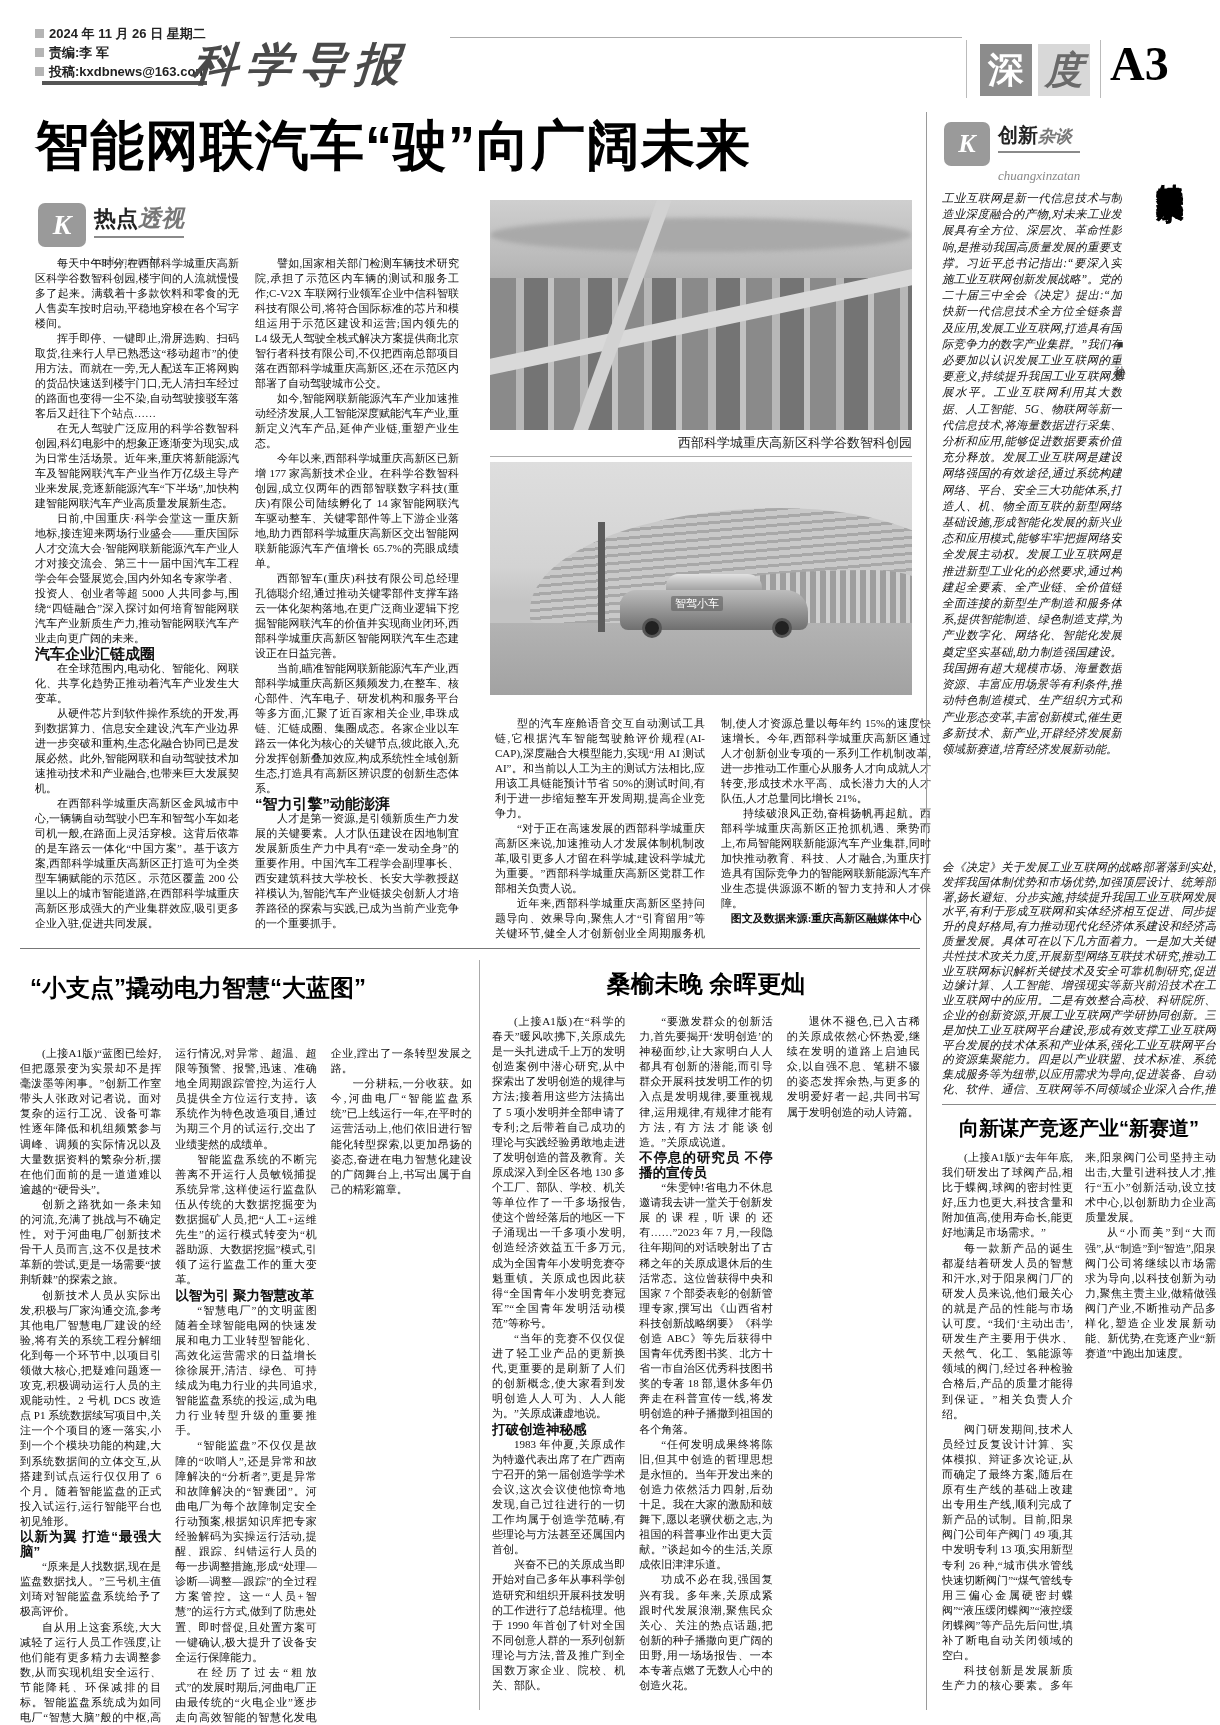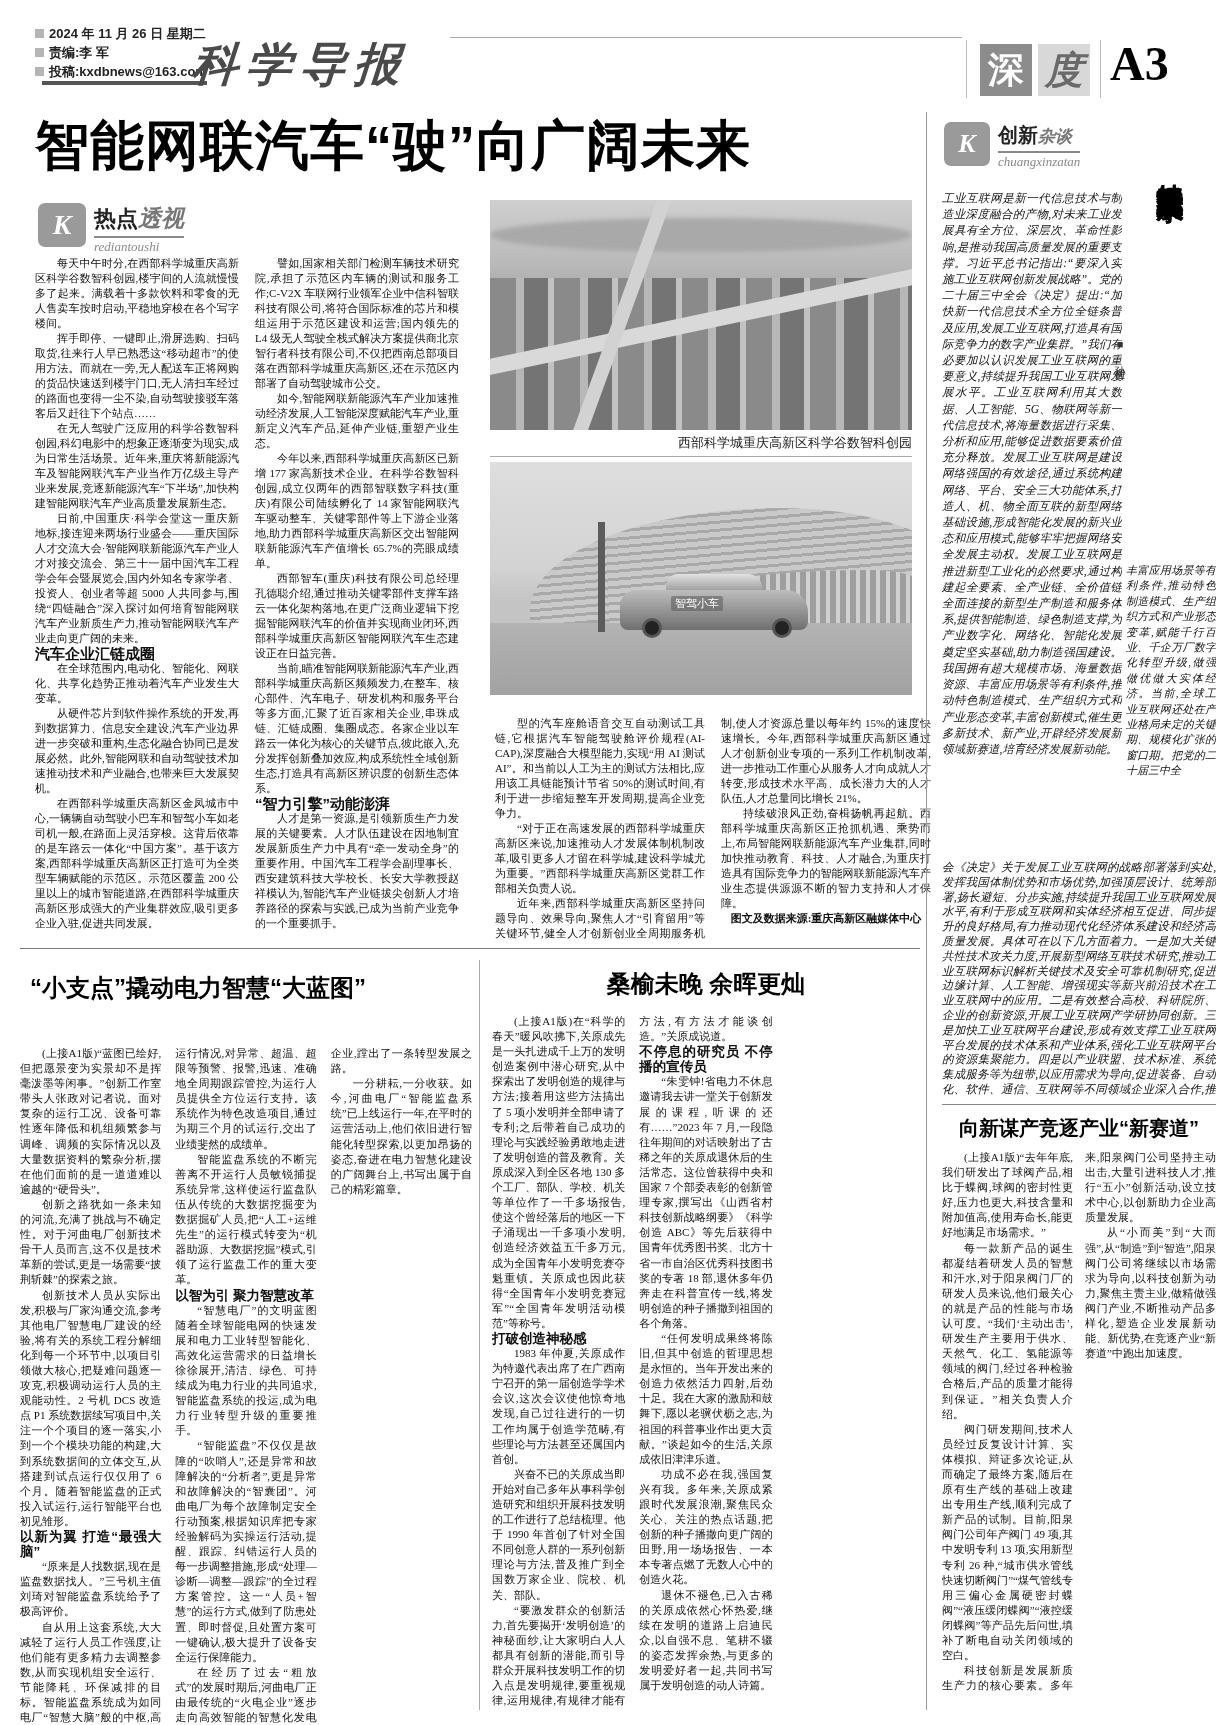--- a/index.html
+++ b/index.html
@@ -27,21 +27,21 @@
   
   .headline{position:absolute;left:35px;top:110px;width:880px;font-family:"Liberation Sans","DejaVu Sans",sans-serif;
             font-weight:900;font-size:54px;letter-spacing:1px;color:#000;white-space:nowrap;}
   .kbadge{background:#9a9a9a;color:#fff;border-radius:7px;font-weight:bold;font-style:italic;
           display:flex;align-items:center;justify-content:center;}
   .marker-hot{position:absolute;left:38px;top:203px;width:200px;height:48px;display:flex;}
   .marker-hot .kbadge{width:48px;height:44px;font-size:28px;margin-right:8px;}
   .mk-txt{border-bottom:2px solid #8a8a8a;padding-bottom:2px;white-space:nowrap;}
   .mk-cn{font-family:"Liberation Sans","DejaVu Sans",sans-serif;font-weight:900;font-size:22px;color:#222;}
   .mk-cn2{font-style:italic;font-weight:bold;font-size:23px;color:#777;}
-  .mk-py{font-style:italic;font-size:13px;color:#888;margin-top:1px;}
+  .mk-py{font-style:italic;font-size:13px;color:#888;margin-top:15px;}
 
   .body-cols{text-align:justify;overflow:hidden;column-fill:auto;}
   .body-cols p{margin:0;}
   .it-p{text-indent:2em;margin:0;}
   .it-h{font-family:"Liberation Sans","DejaVu Sans",sans-serif;font-weight:900;text-indent:0;margin:7px 0 5px 0;}
   .it-src{font-weight:bold;text-indent:0;text-align:center;margin-top:4px;}
 
   .main-upper{position:absolute;left:35px;top:256px;width:424px;height:692px;
               column-count:2;column-gap:16px;font-size:11px;line-height:15px;}
   .main-upper .it-h{font-size:15px;}
@@ -182,21 +182,20 @@
       <div class="mk-txt" data-name="column-marker-title">
         <span class="mk-cn" style="font-size:20px;">创新</span><span class="mk-cn2" style="font-size:17px;font-style:italic;">杂谈</span>
       </div>
       <div class="mk-py" data-name="column-marker-pinyin">chuangxinzatan</div>
     </div>
   </div>
 
   <div class="sb-kai sb-col1" data-name="sidebar-essay-column-1">工业互联网是新一代信息技术与制造业深度融合的产物,对未来工业发展具有全方位、深层次、革命性影响,是推动我国高质量发展的重要支撑。习近平总书记指出:“要深入实施工业互联网创新发展战略”。党的二十届三中全会《决定》提出:“加快新一代信息技术全方位全链条普及应用,发展工业互联网,打造具有国际竞争力的数字产业集群。”我们有必要加以认识发展工业互联网的重要意义,持续提升我国工业互联网发展水平。工业互联网利用其大数据、人工智能、5G、物联网等新一代信息技术,将海量数据进行采集、分析和应用,能够促进数据要素价值充分释放。发展工业互联网是建设网络强国的有效途径,通过系统构建网络、平台、安全三大功能体系,打造人、机、物全面互联的新型网络基础设施,形成智能化发展的新兴业态和应用模式,能够牢牢把握网络安全发展主动权。发展工业互联网是推进新型工业化的必然要求,通过构建起全要素、全产业链、全价值链全面连接的新型生产制造和服务体系,提供智能制造、绿色制造支撑,为产业数字化、网络化、智能化发展奠定坚实基础,助力制造强国建设。我国拥有超大规模市场、海量数据资源、丰富应用场景等有利条件,推动特色制造模式、生产组织方式和产业形态变革,丰富创新模式,催生更多新技术、新产业,开辟经济发展新领域新赛道,培育经济发展新动能。</div>
   <div class="sb-vtitle" data-name="sidebar-vertical-title">持续提升我国工业互联网发展水平</div>
   <div class="sb-author" data-name="sidebar-author">■ 孙迎传</div>
-  <div class="sb-kai sb-narrow" data-name="sidebar-essay-column-2">丰富应用场景等有利条件,推动特色制造模式、生产组织方式和产业形态变革,赋能千行百业、千企万厂数字化转型升级,做强做优做大实体经济。当前,全球工业互联网还处在产业格局未定的关键期、规模化扩张的窗口期。把党的二十届三中全</div>
   <div class="sb-kai sb-wide" data-name="sidebar-essay-column-3">会《决定》关于发展工业互联网的战略部署落到实处,发挥我国体制优势和市场优势,加强顶层设计、统筹部署,扬长避短、分步实施,持续提升我国工业互联网发展水平,有利于形成互联网和实体经济相互促进、同步提升的良好格局,有力推动现代化经济体系建设和经济高质量发展。具体可在以下几方面着力。一是加大关键共性技术攻关力度,开展新型网络互联技术研究,推动工业互联网标识解析关键技术及安全可靠机制研究,促进边缘计算、人工智能、增强现实等新兴前沿技术在工业互联网中的应用。二是有效整合高校、科研院所、企业的创新资源,开展工业互联网产学研协同创新。三是加快工业互联网平台建设,形成有效支撑工业互联网平台发展的技术体系和产业体系,强化工业互联网平台的资源集聚能力。四是以产业联盟、技术标准、系统集成服务等为纽带,以应用需求为导向,促进装备、自动化、软件、通信、互联网等不同领域企业深入合作,推动多领域融合型技术研发与产业化应用。</div>
 
   <div class="hr-bottom" data-name="bottom-section-divider"></div>
   <div class="v-div-b1" data-name="bottom-column-divider"></div>
 
   <div class="art-head art-left-head" data-name="bottom-left-headline">“小支点”撬动电力智慧“大蓝图”</div>
   <div class="body-cols art-left-body" data-name="bottom-left-article-columns">
       <p class="it-p" data-name="article-paragraph">(上接A1版)“蓝图已绘好,但把愿景变为实景却不是挥毫泼墨等闲事。”创新工作室带头人张政对记者说。面对复杂的运行工况、设备可靠性逐年降低和机组频繁参与调峰、调频的实际情况以及大量数据资料的繁杂分析,摆在他们面前的是一道道难以逾越的“硬骨头”。</p>
       <p class="it-p" data-name="article-paragraph">创新之路犹如一条未知的河流,充满了挑战与不确定性。对于河曲电厂创新技术骨干人员而言,这不仅是技术革新的尝试,更是一场需要“披荆斩棘”的探索之旅。</p>
       <p class="it-p" data-name="article-paragraph">创新技术人员从实际出发,积极与厂家沟通交流,参考其他电厂智慧电厂建设的经验,将有关的系统工程分解细化到每一个环节中,以项目引领做大核心,把疑难问题逐一攻克,积极调动运行人员的主观能动性。2 号机 DCS 改造点 P1 系统数据续写项目中,关注一个个项目的逐一落实,小到一个个模块功能的构建,大到系统数据间的立体交互,从搭建到试点运行仅仅用了 6 个月。随着智能监盘的正式投入试运行,运行智能平台也初见雏形。</p>
@@ -207,20 +206,21 @@
       <p class="it-h" data-name="article-subhead">以智为引 聚力智慧改革</p>
       <p class="it-p" data-name="article-paragraph">“智慧电厂”的文明蓝图随着全球智能电网的快速发展和电力工业转型智能化、高效化运营需求的日益增长徐徐展开,清洁、绿色、可持续成为电力行业的共同追求,智能监盘系统的投运,成为电力行业转型升级的重要推手。</p>
       <p class="it-p" data-name="article-paragraph">“智能监盘”不仅仅是故障的“吹哨人”,还是异常和故障解决的“分析者”,更是异常和故障解决的“智囊团”。河曲电厂为每个故障制定安全行动预案,根据知识库把专家经验解码为实操运行活动,提醒、跟踪、纠错运行人员的每一步调整措施,形成“处理—诊断—调整—跟踪”的全过程方案管控。这一“人员+智慧”的运行方式,做到了防患处置、即时督促,且处置方案可一键确认,极大提升了设备安全运行保障能力。</p>
       <p class="it-p" data-name="article-paragraph">在经历了过去“粗放式”的发展时期后,河曲电厂正由最传统的“火电企业”逐步走向高效智能的智慧化发电企业,蹚出了一条转型发展之路。</p>
       <p class="it-p" data-name="article-paragraph">一分耕耘,一分收获。如今,河曲电厂“智能监盘系统”已上线运行一年,在平时的运营活动上,他们依旧进行智能化转型探索,以更加昂扬的姿态,奋进在电力智慧化建设的广阔舞台上,书写出属于自己的精彩篇章。</p>
     </div>
 
   <div class="art-head art-mid-head" data-name="bottom-middle-headline">桑榆未晚 余晖更灿</div>
   <div class="body-cols art-mid-body" data-name="bottom-middle-article-columns">
       <p class="it-p" data-name="article-paragraph">(上接A1版)在“科学的春天”暖风吹拂下,关原成先是一头扎进成千上万的发明创造案例中潜心研究,从中探索出了发明创造的规律与方法;接着用这些方法搞出了 5 项小发明并全部申请了专利;之后带着自己成功的理论与实践经验勇敢地走进了发明创造的普及教育。关原成深入到全区各地 130 多个工厂、部队、学校、机关等单位作了一千多场报告,使这个曾经落后的地区一下子涌现出一千多项小发明,创造经济效益五千多万元,成为全国青年小发明竞赛夺魁重镇。关原成也因此获得“全国青年小发明竞赛冠军”“全国青年发明活动模范”等称号。</p>
+      <p class="it-p" data-name="article-paragraph">“当年的竞赛不仅仅促进了轻工业产品的更新换代,更重要的是刷新了人们的创新概念,使大家看到发明创造人人可为、人人能为。”关原成谦虚地说。</p>
       <p class="it-h" data-name="article-subhead">打破创造神秘感</p>
       <p class="it-p" data-name="article-paragraph">1983 年仲夏,关原成作为特邀代表出席了在广西南宁召开的第一届创造学学术会议,这次会议使他惊奇地发现,自己过往进行的一切工作均属于创造学范畴,有些理论与方法甚至还属国内首创。</p>
       <p class="it-p" data-name="article-paragraph">兴奋不已的关原成当即开始对自己多年从事科学创造研究和组织开展科技发明的工作进行了总结梳理。他于 1990 年首创了针对全国不同创意人群的一系列创新理论与方法,普及推广到全国数万家企业、院校、机关、部队。</p>
       <p class="it-p" data-name="article-paragraph">“要激发群众的创新活力,首先要揭开‘发明创造’的神秘面纱,让大家明白人人都具有创新的潜能,而引导群众开展科技发明工作的切入点是发明规律,要重视规律,运用规律,有规律才能有方法,有方法才能谈创造。”关原成说道。</p>
       <p class="it-h" data-name="article-subhead">不停息的研究员 不停播的宣传员</p>
       <p class="it-p" data-name="article-paragraph">“朱雯钟!省电力不休息邀请我去讲一堂关于创新发展的课程,听课的还有……”2023 年 7 月,一段隐往年期间的对话映射出了古稀之年的关原成退休后的生活常态。这位曾获得中央和国家 7 个部委表彰的创新管理专家,撰写出《山西省村科技创新战略纲要》《科学创造 ABC》等先后获得中国青年优秀图书奖、北方十省一市自治区优秀科技图书奖的专著 18 部,退休多年仍奔走在科普宣传一线,将发明创造的种子播撒到祖国的各个角落。</p>
       <p class="it-p" data-name="article-paragraph">“任何发明成果终将陈旧,但其中创造的哲理思想是永恒的。当年开发出来的创造力依然活力四射,后劲十足。我在大家的激励和鼓舞下,愿以老骥伏枥之志,为祖国的科普事业作出更大贡献。”谈起如今的生活,关原成依旧津津乐道。</p>
       <p class="it-p" data-name="article-paragraph">功成不必在我,强国复兴有我。多年来,关原成紧跟时代发展浪潮,聚焦民众关心、关注的热点话题,把创新的种子播撒向更广阔的田野,用一场场报告、一本本专著点燃了无数人心中的创造火花。</p>
       <p class="it-p" data-name="article-paragraph">退休不褪色,已入古稀的关原成依然心怀热爱,继续在发明的道路上启迪民众,以自强不息、笔耕不辍的姿态发挥余热,与更多的发明爱好者一起,共同书写属于发明创造的动人诗篇。</p>
     </div>

